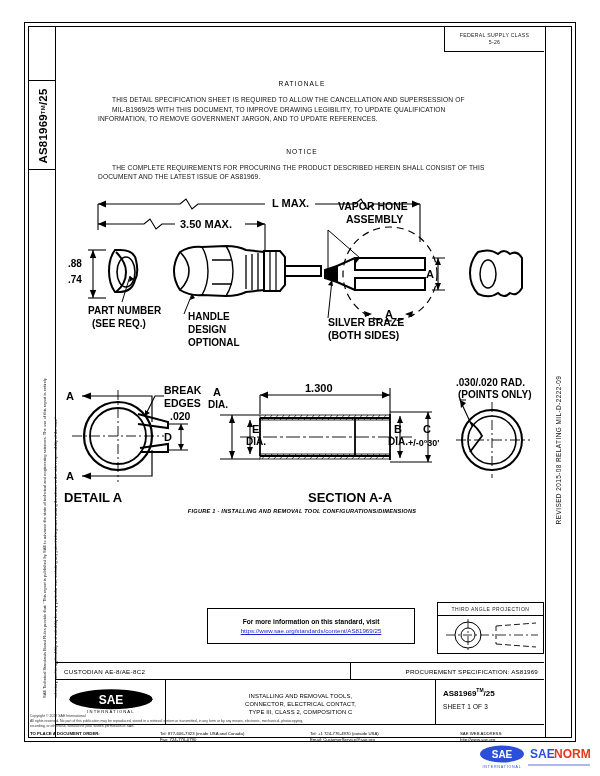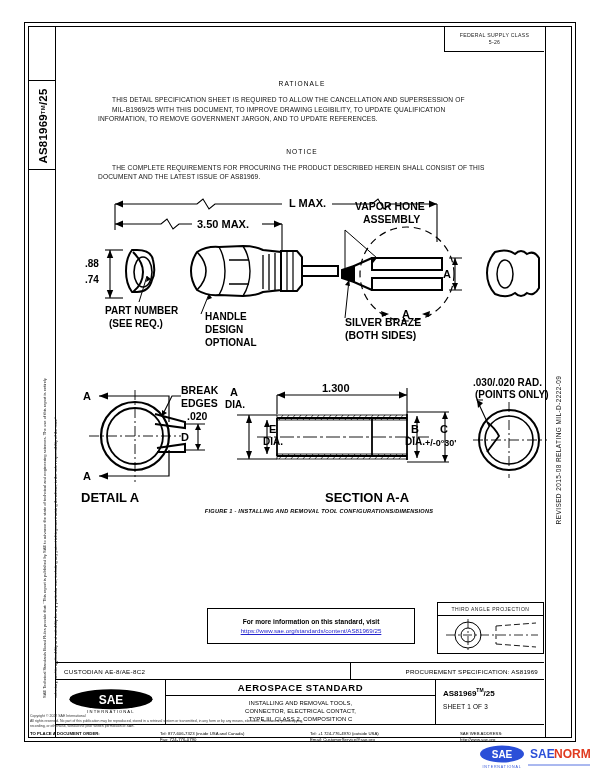--- a/index.html
+++ b/index.html
@@ -48,21 +48,21 @@
 
   
   .body-area{position:absolute;left:60px;top:56px;width:484px;}
   .ctr-head{text-align:center;font-size:6.6px;letter-spacing:1.1px;margin:24px 0 8px;}
   .para{font-size:6.6px;line-height:9.6px;letter-spacing:.12px;
         padding:0 38px 0 38px;text-align:left;color:#111;}
   .para .i{display:block;text-indent:14px;}
   .para .h{display:block;padding-left:14px;}
 
   
-  .figwrap{position:absolute;left:77px;top:190px;width:484px;height:340px;}
+  .figwrap{position:absolute;left:60px;top:190px;width:484px;height:340px;}
   .figcap{position:absolute;left:0;top:318px;width:484px;text-align:center;
           font-size:5.6px;font-weight:bold;font-style:italic;letter-spacing:.25px;}
 
   svg{display:block;}
   .ln{stroke:#000;fill:none;}
   .lbl{font-family:"Liberation Sans",sans-serif;font-weight:bold;fill:#000;}
 
   
   .infobox{position:absolute;left:207px;top:608px;width:208px;height:36px;
         border:1.4px solid #000;box-sizing:border-box;background:#fff;
@@ -421,21 +421,20 @@
     <div class="tb-r2">
       <div class="tb-logo">
         <svg class="saelogo" viewBox="0 0 120 34">
           <rect x="0" y="0" width="120" height="34" fill="#fff"></rect>
           <ellipse cx="60" cy="14" rx="52" ry="12.5" fill="#000"></ellipse>
           <text x="60" y="20" font-size="15" font-weight="bold" fill="#fff" text-anchor="middle" font-family="Liberation Sans, sans-serif">SAE</text>
           <text x="60" y="31" font-size="5.2" fill="#000" text-anchor="middle" letter-spacing="1.4" font-family="Liberation Sans, sans-serif">INTERNATIONAL</text>
         </svg>
       </div>
       <div class="tb-mid">
-        <div class="as">AEROSPACE STANDARD</div>
         <div class="sub">
           <div>INSTALLING AND REMOVAL TOOLS,</div>
           <div>CONNECTOR, ELECTRICAL CONTACT,</div>
           <div>TYPE III, CLASS 2, COMPOSITION C</div>
         </div>
       </div>
       <div class="tb-right">
         <div class="n">
           <span>AS81969</span><sup>TM</sup><span>/25</span>
         </div>

